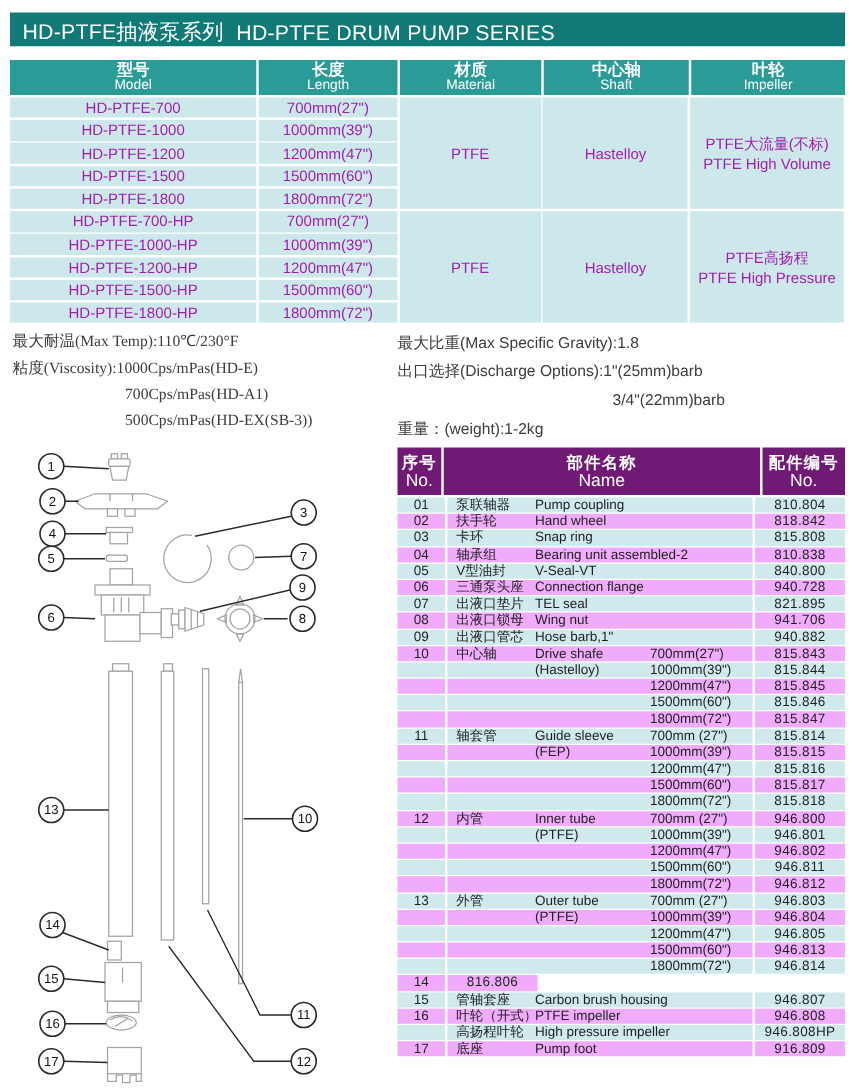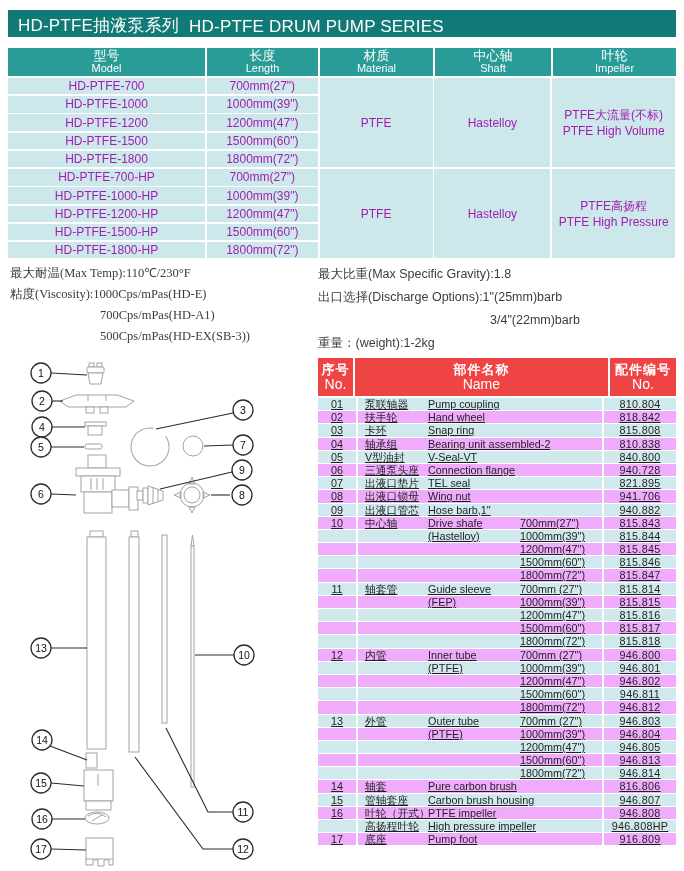--- a/index.html
+++ b/index.html
@@ -18,21 +18,21 @@
   
   .model-table{position:absolute;left:8px;top:48px;width:668px;}
   .mhead{
     display:grid;grid-template-columns:197px 111px 113px 116px 123px;gap:2px;
     background:#fff;
   }
   .mhead .hc{
     background:#2a9c97;color:#fff;text-align:center;height:28px;
     display:flex;flex-direction:column;justify-content:center;line-height:13px;
   }
-  .mhead .hc .cn{font-size:13px;font-weight:normal;}
+  .mhead .hc .cn{font-size:13px;font-weight:bold;}
   .mhead .hc .en{font-size:11px;}
   .mgroups{margin-top:2px;}
   .mgroup{
     display:grid;grid-template-columns:197px 111px 113px 116px 123px;
     grid-auto-rows:16.4px;gap:1.8px;background:#fff;margin-bottom:2px;
   }
   .mcell{
     background:#cde8eb;display:flex;align-items:center;justify-content:center;
     font-size:12px;color:#a21caf;white-space:nowrap;
   }
@@ -49,30 +49,30 @@
   .diagram{position:absolute;left:0;top:350px;width:310px;height:521px;}
   .part{stroke:#a3a3a3;fill:#ffffff;stroke-width:1;}
   .partln{stroke:#a3a3a3;fill:none;stroke-width:1;}
   .leader{stroke:#2b2b2b;fill:none;stroke-width:1.1;}
   .callout-circle{stroke:#2b2b2b;fill:#fff;stroke-width:1.3;}
   .callout-num{font-size:10.5px;fill:#111;text-anchor:middle;font-family:"Liberation Sans",sans-serif;}
   
   .parts-table{position:absolute;left:318px;top:358px;width:358px;}
   .phead{display:flex;height:38px;background:#fff;}
   .phead .hc{
-    background:#ef4444;color:#fff;display:flex;flex-direction:column;
+    background:#701a75;color:#fff;display:flex;flex-direction:column;
     justify-content:center;text-align:center;line-height:14px;
   }
   .phead .hc .cn{font-size:13px;font-weight:bold;letter-spacing:1px;}
   .phead .hc .en{font-size:14px;}
   .phead .h-no{width:38px;}
   .phead .h-name{width:276px;margin-left:2px;}
   .phead .h-code{width:72px;margin-left:2px;}
   .prows{margin-top:2px;}
-  .prow{display:flex;height:12.2px;margin-bottom:1px;font-size:10.8px;line-height:12.2px;color:#1f1f1f;text-decoration:underline;}
+  .prow{display:flex;height:12.2px;margin-bottom:1px;font-size:10.8px;line-height:12.2px;color:#1f1f1f;}
   .prow.a .cell{background:#cfe9ec;}
   .prow.b .cell{background:#f0abfc;}
   .c-no{width:38px;text-align:center;}
   .c-name{width:244px;margin-left:2px;display:flex;white-space:nowrap;overflow:hidden;}
   .c-name .cn{width:70px;padding-left:7px;box-sizing:border-box;}
   .c-name .en{width:92px;}
   .c-name .sz{flex:1;}
   .c-code{width:72px;margin-left:2px;text-align:center;letter-spacing:.3px;}
 </style>
 </head>
@@ -580,25 +580,20 @@
         <div class="c-no cell"></div>
         <div class="c-name cell">
           <span class="cn"></span>
           <span class="en"></span>
           <span class="sz">1800mm(72")</span>
         </div>
         <div class="c-code cell">946.814</div>
       </div>
       <div class="prow b">
         <div class="c-no cell">14</div>
-        <div class="c-name cell">
-          <span class="cn">轴套</span>
-          <span class="en">Pure carbon brush</span>
-          <span class="sz"></span>
-        </div>
         <div class="c-code cell">816.806</div>
       </div>
       <div class="prow a">
         <div class="c-no cell">15</div>
         <div class="c-name cell">
           <span class="cn">管轴套座</span>
           <span class="en">Carbon brush housing</span>
           <span class="sz"></span>
         </div>
         <div class="c-code cell">946.807</div>

